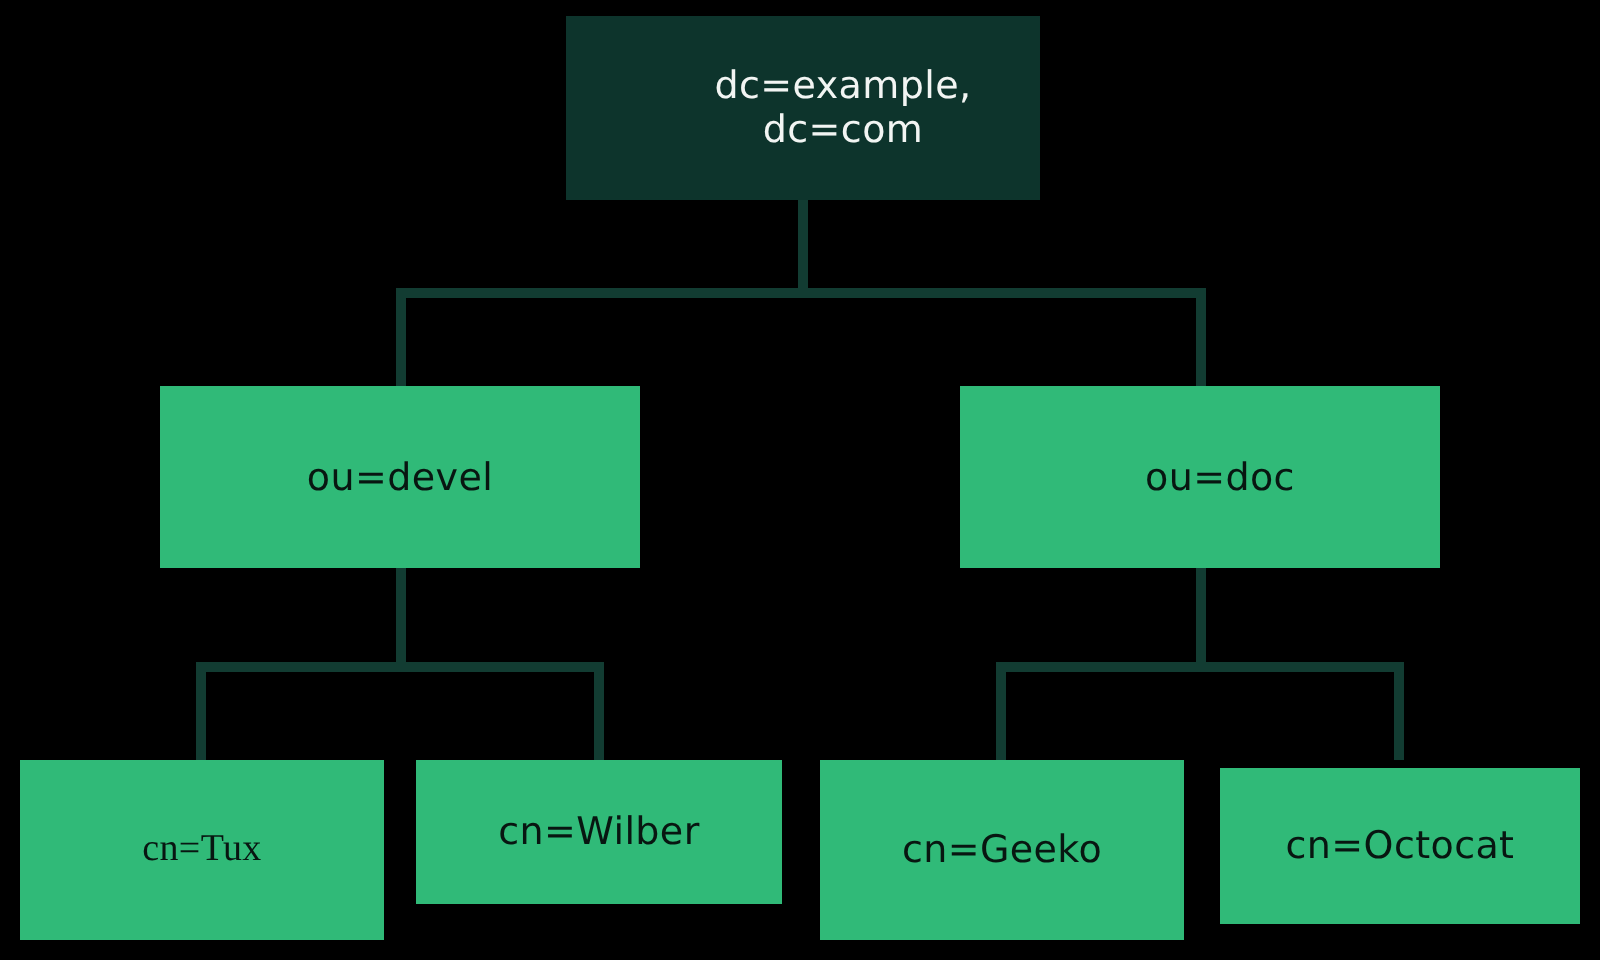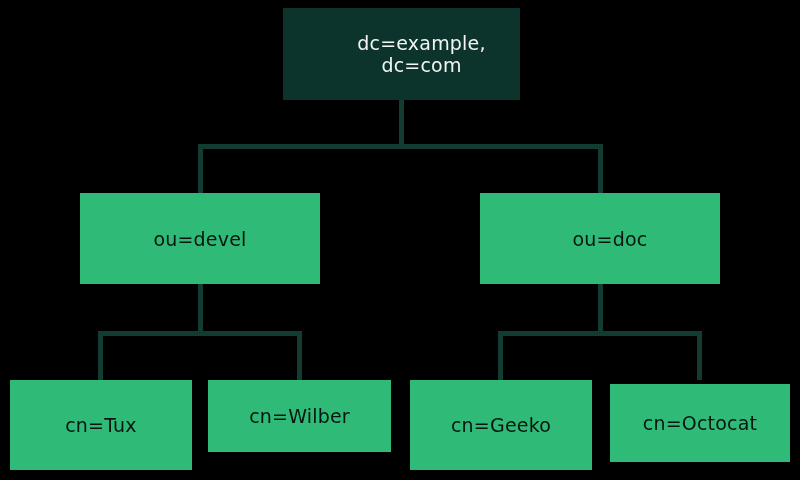--- a/index.html
+++ b/index.html
@@ -40,21 +40,21 @@
   }
   .line {
     position: absolute;
     background: var(--connector);
   }
 
   
   .n-root    { left: 283px; top: 8px;   width: 237px; height: 92px; }
   .n-devel   { left: 80px;  top: 193px; width: 240px; height: 91px; }
   .n-doc     { left: 480px; top: 193px; width: 240px; height: 91px; padding-left: 20px; }
-  .n-tux     { left: 10px;  top: 380px; width: 182px; height: 90px; }
+  .n-tux     { left: 10px;  top: 380px; width: 182px; height: 90px; font-family: Liberation Serif, serif; }
   .n-wilber  { left: 208px; top: 380px; width: 183px; height: 72px; }
   .n-geeko   { left: 410px; top: 380px; width: 182px; height: 90px; }
   .n-octocat { left: 610px; top: 384px; width: 180px; height: 78px; }
 
   
   .l-root-stem    { left: 399px; top: 99px;  width: 5px;   height: 50px; }
   .l-top-h        { left: 198px; top: 144px; width: 405px; height: 5px;  }
   .l-devel-drop   { left: 198px; top: 144px; width: 5px;   height: 49px; }
   .l-doc-drop     { left: 598px; top: 144px; width: 5px;   height: 49px; }
   .l-devel-stem   { left: 198px; top: 284px; width: 5px;   height: 52px; }

